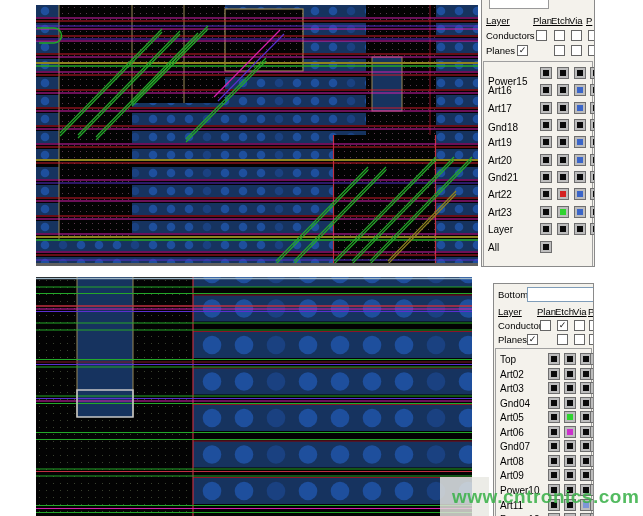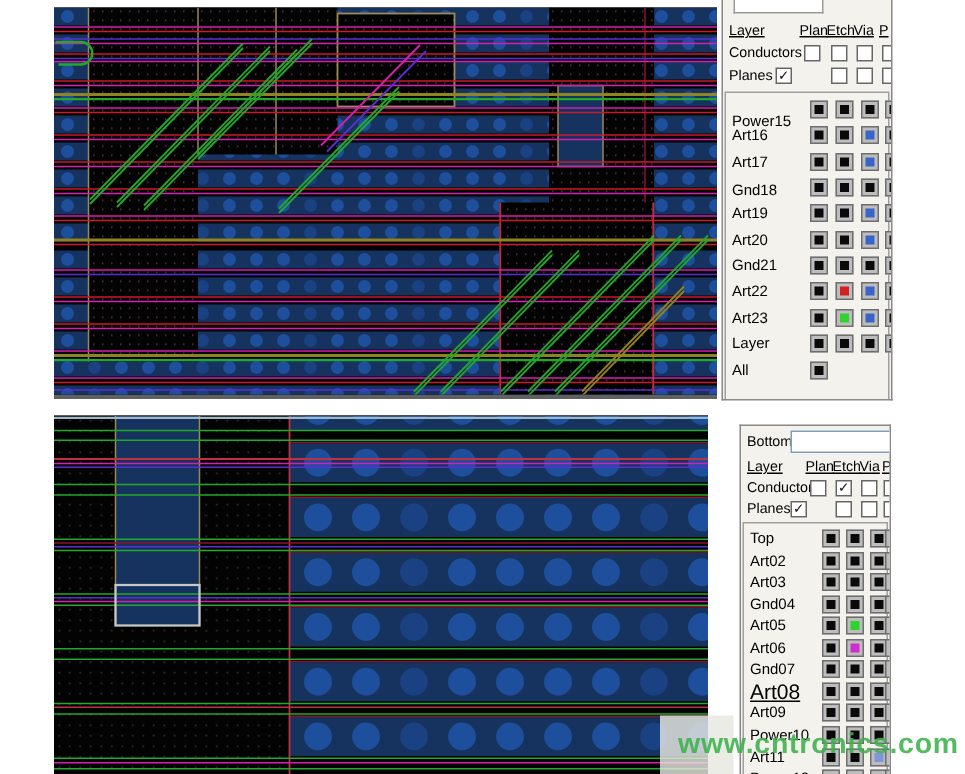--- a/index.html
+++ b/index.html
@@ -889,21 +889,21 @@
       </div>
       <div class="sw" style="left: 70px; top: 156.3px;">
         <i style="background: rgb(10, 10, 10);"></i>
       </div>
       <div class="sw" style="left: 86px; top: 156.3px;">
         <i style="background: rgb(10, 10, 10);"></i>
       </div>
       <div class="sw" style="left: 96px; top: 156.3px;">
         <i style="background: rgb(10, 10, 10);"></i>
       </div>
-      <div class="plabel" style="left: 6px; top: 171.85px; font-size: 14px; text-decoration: underline;">Art08</div>
+      <div class="plabel" style="left: 6px; top: 171.85px; font-size: 10px;">Art08</div>
       <div class="sw" style="left: 54px; top: 170.85px;">
         <i style="background: rgb(10, 10, 10);"></i>
       </div>
       <div class="sw" style="left: 70px; top: 170.85px;">
         <i style="background: rgb(10, 10, 10);"></i>
       </div>
       <div class="sw" style="left: 86px; top: 170.85px;">
         <i style="background: rgb(10, 10, 10);"></i>
       </div>
       <div class="sw" style="left: 96px; top: 170.85px;">

